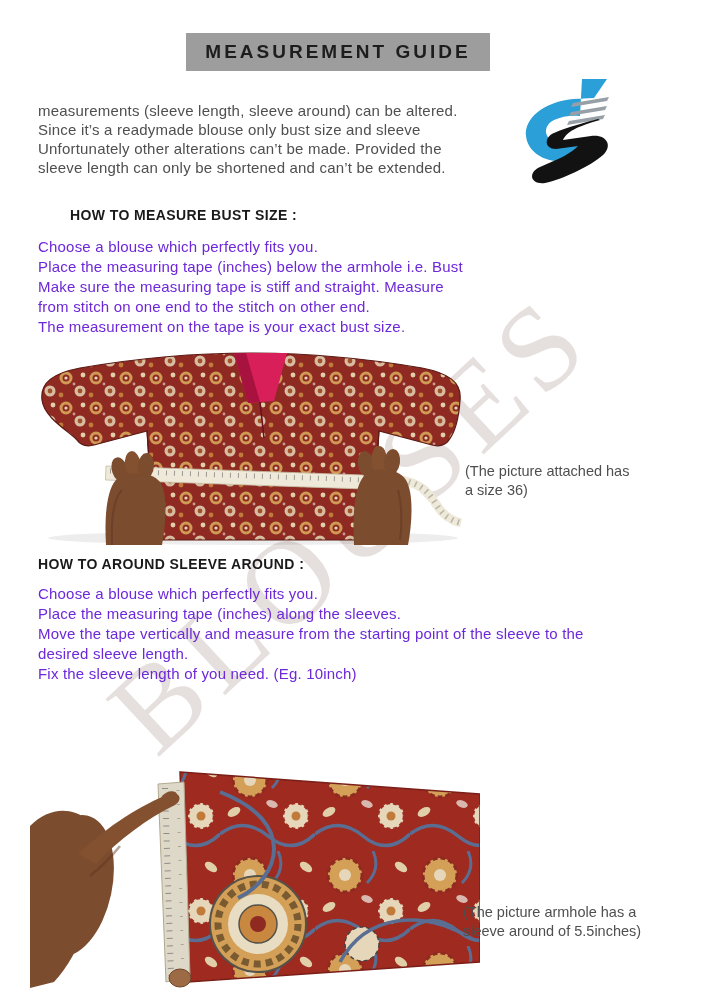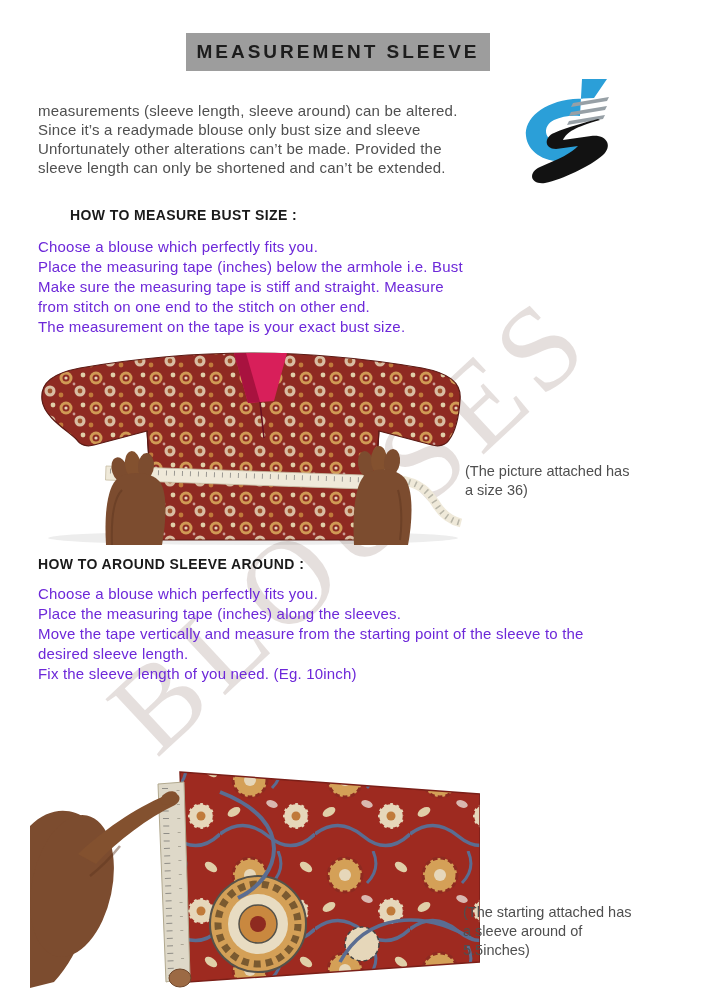--- a/index.html
+++ b/index.html
@@ -46,21 +46,21 @@
   .sleeve-caption{left:463px;top:903px;width:180px;}
 </style>
 </head>
 <body>
 
 <div class="page">
 
   <div class="abs watermark">BLOUSES</div>
 
   <div class="abs title-banner">
-    <span>MEASUREMENT SLEEVE</span>
+    <span>MEASUREMENT GUIDE</span>
   </div>
 
   <div class="abs logo">
     <svg width="115" height="115" viewBox="0 0 115 115">
 
       <g>
         <path d="M79 3 L104 3 L91 22 L70 23 C40 26 21 43 23 60 C25 78 45 88 66 85 L80 63 L54 66 C41 64 39 50 51 44 C59 40 69 39 77 40 Z" fill="#2b9fd8"></path>
       </g>
 
       <g fill="#97a0a6">
@@ -200,15 +200,15 @@
         <ellipse cx="139" cy="42" rx="9" ry="6" fill="#83512f" transform="rotate(-28 139 42)"></ellipse>
         <path d="M60 120 C70 112 82 100 90 90" stroke="#5e3620" stroke-width="2.5" fill="none" opacity="0.45"></path>
       </g>
 
       <g>
         <ellipse cx="150" cy="222" rx="11" ry="9" fill="#9c6a44" stroke="#6e4428" stroke-width="1"></ellipse>
       </g>
     </svg>
   </div>
 
-  <div class="abs caption sleeve-caption">(The starting attached has a sleeve around of 5.5inches)</div>
+  <div class="abs caption sleeve-caption">(The picture armhole has a sleeve around of 5.5inches)</div>
 
 </div>
 
 </body></html>

